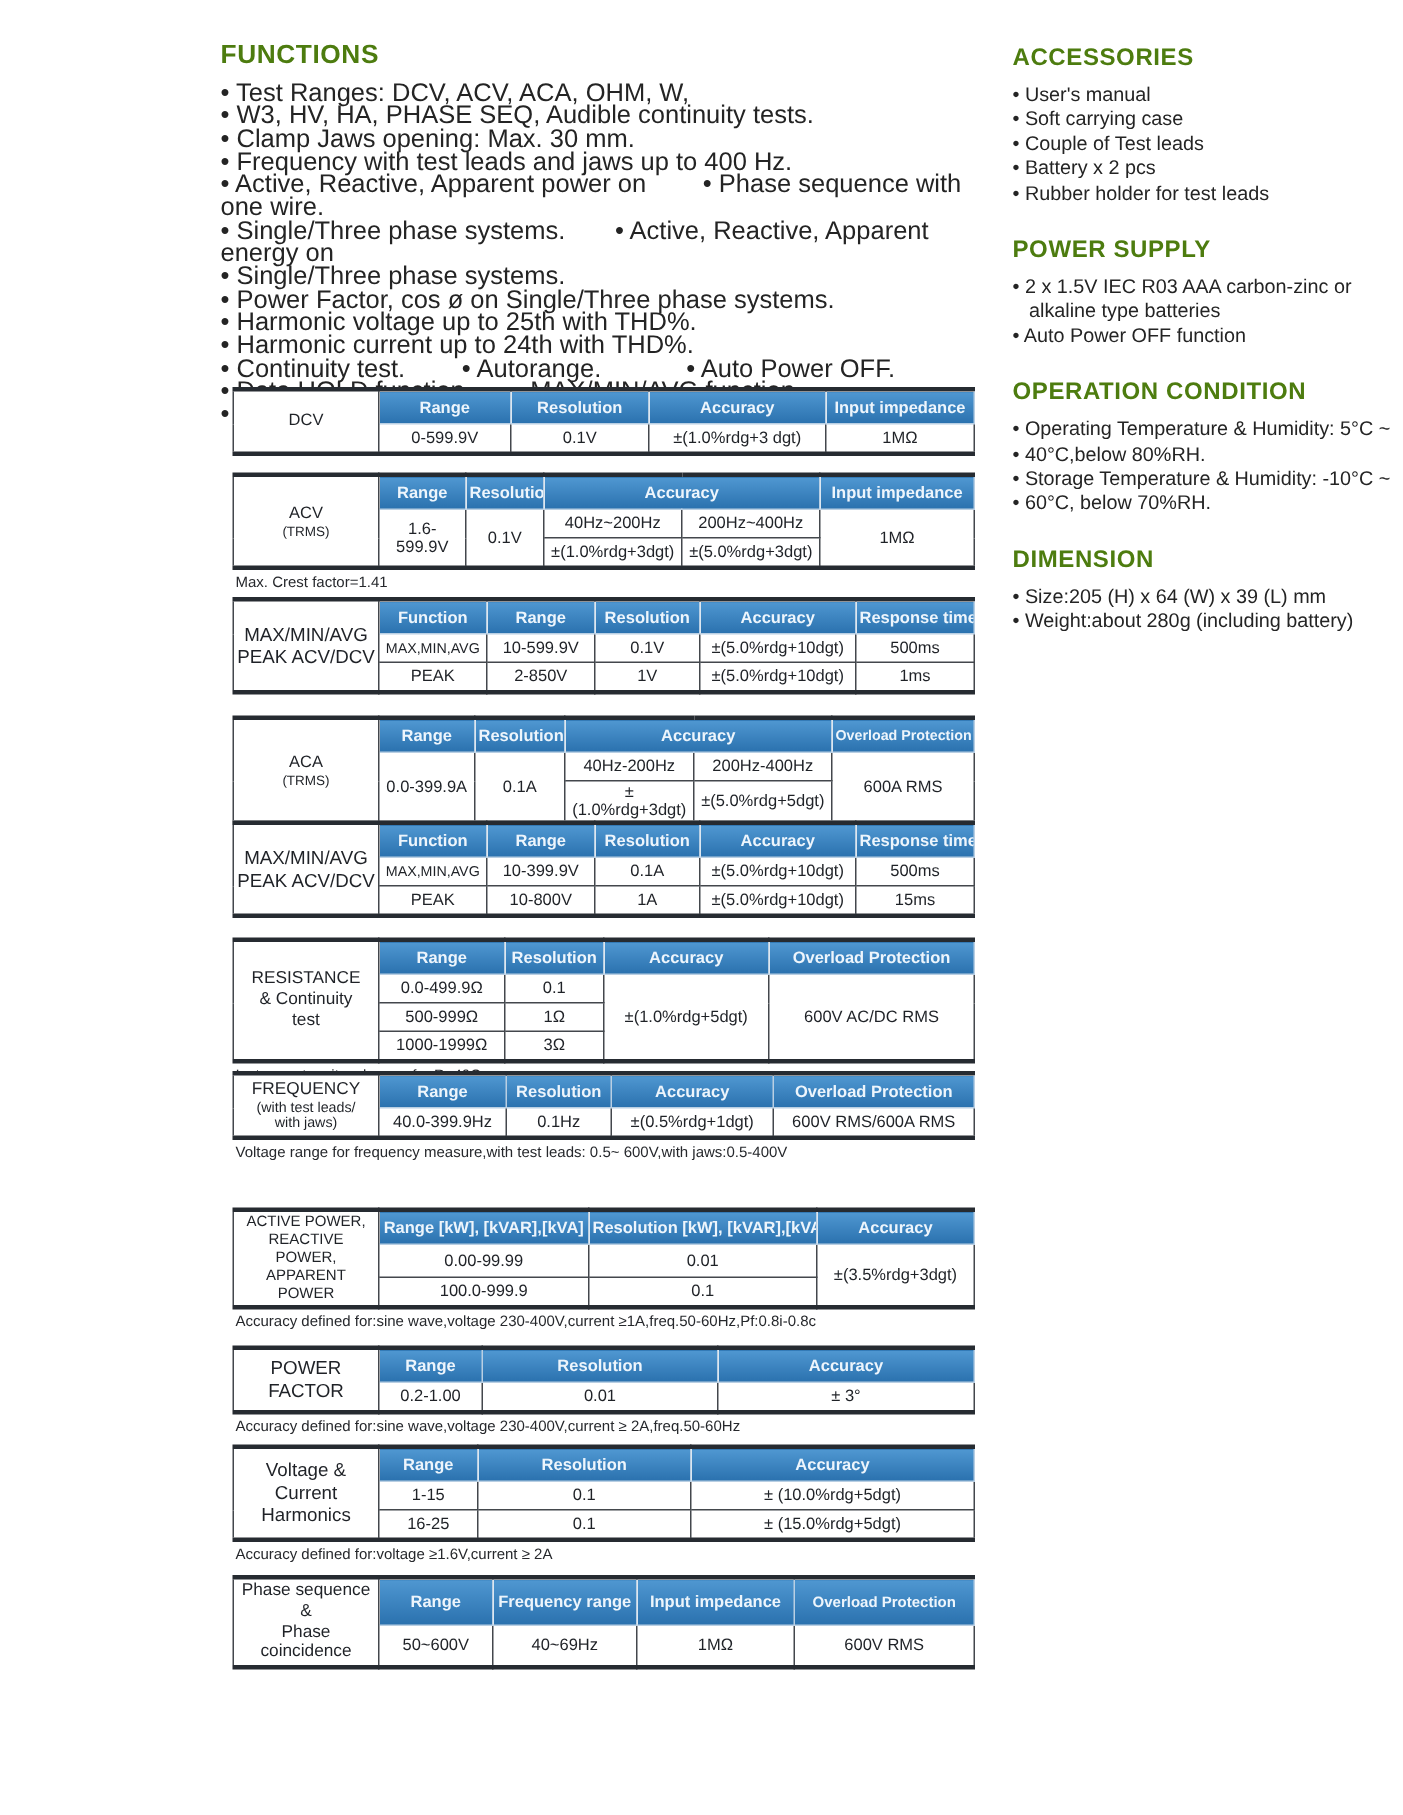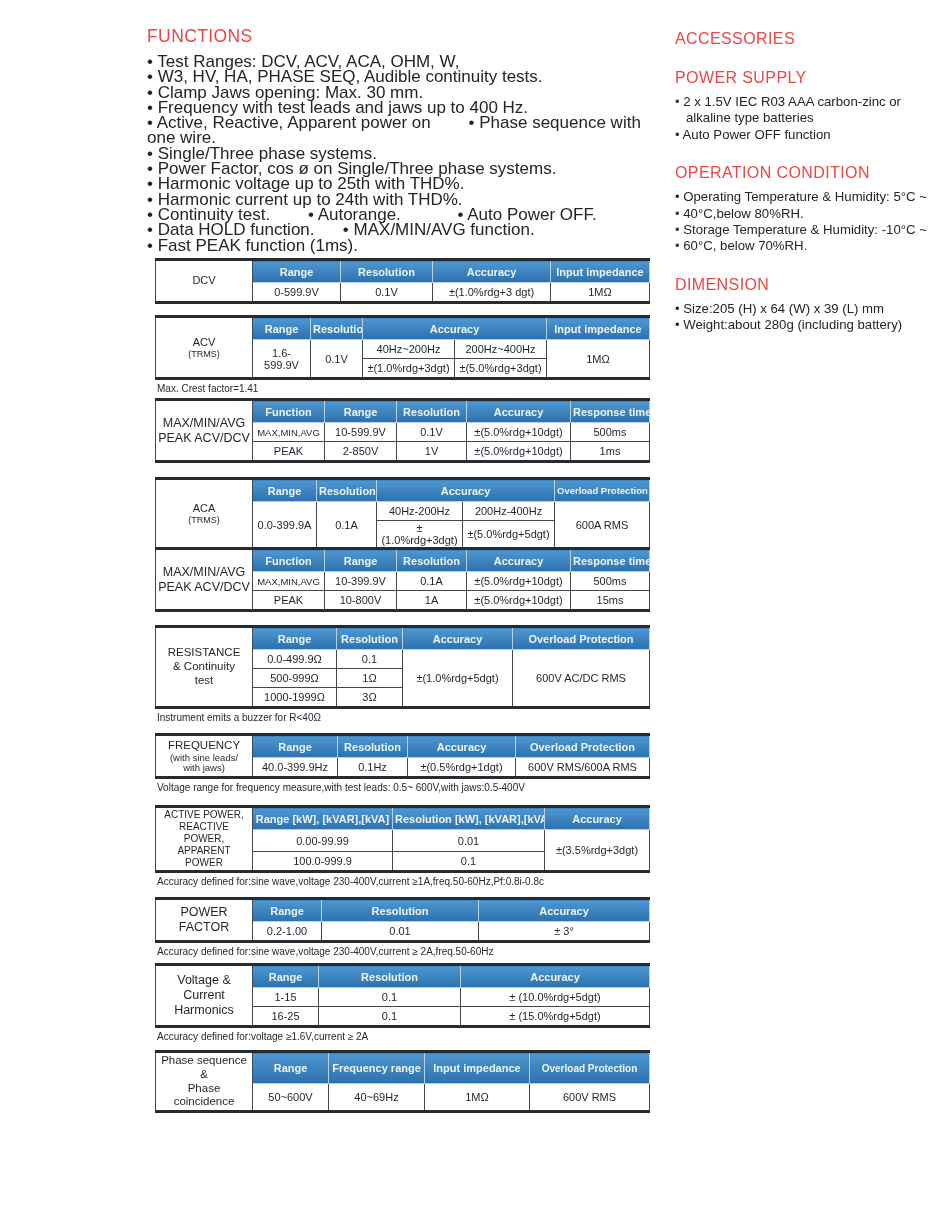--- a/index.html
+++ b/index.html
@@ -1,21 +1,21 @@
 <!DOCTYPE html>
 <html><head>
 <meta charset="utf-8">
 <style>
   html,body{margin:0;padding:0;}
   body{
     width:935px;height:1210px;position:relative;background:#ffffff;
     font-family:"Liberation Sans", sans-serif;color:#222;overflow:hidden;
   }
   
-  .h-blue{color:#ef4444;font-weight:400;letter-spacing:.4px;margin:0;}
+  .h-blue{color:#4d7c0f;font-weight:700;letter-spacing:.4px;margin:0;}
   .left-col{position:absolute;left:147px;top:26px;width:516px;}
   .left-col .h-blue{font-size:17.5px;margin-bottom:7px;}
   .func-line{font-size:17px;line-height:15.3px;color:#242424;white-space:pre-wrap;}
   
   .aside{position:absolute;left:675px;top:30px;width:256px;}
   .aside-section{margin-bottom:21px;}
   .aside-section .h-blue{font-size:16px;margin-bottom:7px;}
   .aside-item{font-size:13.2px;line-height:16.4px;color:#242424;padding-left:11px;text-indent:-11px;}
   
   .blk{position:absolute;left:155px;width:494px;}
@@ -41,33 +41,41 @@
 <body>
 
 <div class="left-col">
   <div class="h-blue">FUNCTIONS</div>
   <div>
       <div class="func-line">• Test Ranges: DCV, ACV, ACA, OHM, W,</div>
       <div class="func-line">• W3, HV, HA, PHASE SEQ, Audible continuity tests.</div>
       <div class="func-line">• Clamp Jaws opening: Max. 30 mm.</div>
       <div class="func-line">• Frequency with test leads and jaws up to 400 Hz.</div>
       <div class="func-line">• Active, Reactive, Apparent power on        • Phase sequence with one wire.</div>
+      <div class="func-line">• Single/Three phase systems.       • Active, Reactive, Apparent energy on</div>
       <div class="func-line">• Single/Three phase systems.</div>
       <div class="func-line">• Power Factor, cos ø on Single/Three phase systems.</div>
       <div class="func-line">• Harmonic voltage up to 25th with THD%.</div>
       <div class="func-line">• Harmonic current up to 24th with THD%.</div>
       <div class="func-line">• Continuity test.        • Autorange.            • Auto Power OFF.</div>
       <div class="func-line">• Data HOLD function.      • MAX/MIN/AVG function.</div>
       <div class="func-line">• Fast PEAK function (1ms).</div>
     </div>
 </div>
 
 <div class="aside">
   <div class="aside-section">
     <div class="h-blue">ACCESSORIES</div>
+    <div>
+        <div class="aside-item">• User's manual</div>
+        <div class="aside-item">• Soft carrying case</div>
+        <div class="aside-item">• Couple of Test leads</div>
+        <div class="aside-item">• Battery x 2 pcs</div>
+        <div class="aside-item">• Rubber holder for test leads</div>
+      </div>
   </div>
   <div class="aside-section">
     <div class="h-blue">POWER SUPPLY</div>
     <div>
         <div class="aside-item">• 2 x 1.5V IEC R03 AAA carbon-zinc or alkaline type batteries</div>
         <div class="aside-item">• Auto Power OFF function</div>
       </div>
   </div>
   <div class="aside-section">
     <div class="h-blue">OPERATION CONDITION</div>
@@ -300,34 +308,34 @@
     </tr>
     <tr>
       <td>1000-1999Ω</td>
       <td>3Ω</td>
     </tr>
   </tbody>
     </table>
   <div class="note">Instrument emits a buzzer for R&lt;40Ω</div>
 </div>
 
-<div class="blk" style="top:733px">
+<div class="blk" style="top:714px">
   <table class="spec">
     <colgroup>
         <col style="width:97px">
         <col style="width:85px">
         <col style="width:70px">
         <col style="width:108px">
         <col style="width:134px">
       </colgroup>
     <tbody>
         <tr>
       <td class="lbl sm fr" rowspan="2">
         <div>FREQUENCY</div>
-        <div class="l2">(with sine leads/</div>
+        <div class="l2">(with test leads/</div>
         <div class="l2">with jaws)</div>
       </td>
       <th>Range</th>
       <th>Resolution</th>
       <th>Accuracy</th>
       <th>Overload Protection</th>
     </tr>
     <tr>
       <td>40.0-399.9Hz</td>
       <td>0.1Hz</td>

